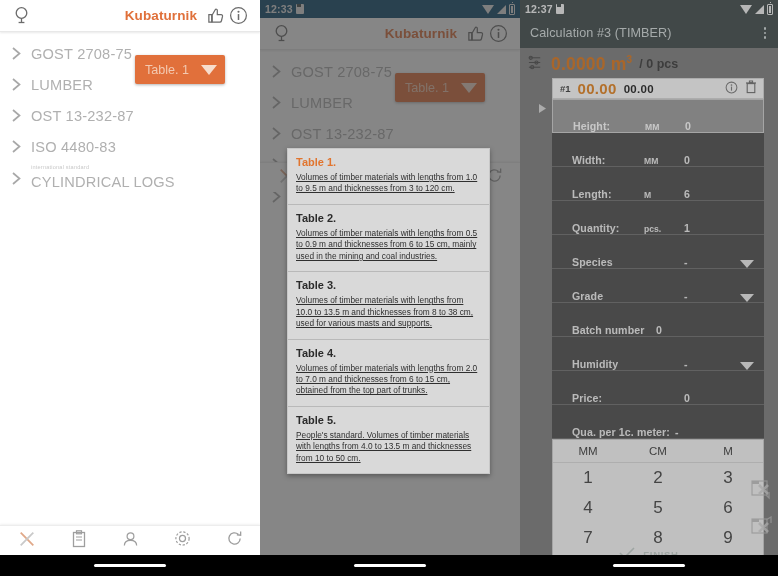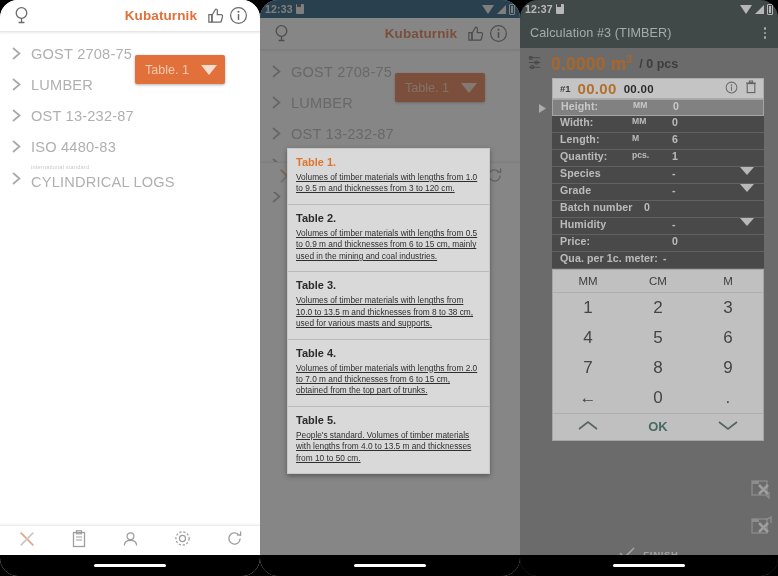--- a/index.html
+++ b/index.html
@@ -3,21 +3,21 @@
 <meta charset="utf-8">
 <style>
   * { box-sizing: border-box; margin: 0; padding: 0; }
   html, body {
     width: 778px; height: 576px;
     background: #000;
     font-family: "Liberation Sans", sans-serif;
     overflow: hidden;
   }
   .screens { display: flex; width: 778px; height: 576px; }
-  .panel { position: relative; overflow: hidden; height: 576px; border-radius: 18px; }
+  .panel { position: relative; overflow: hidden; height: 576px; }
   .p1 { width: 260px; background: #ffffff; }
   .p2 { width: 260px; background: #ffffff; }
   .p3 { width: 258px; background: #3f4a4a; }
 
   
   .statusbar {
     height: 18px; display: flex; align-items: center;
     padding: 0 5px; font-size: 10.5px; font-weight: bold;
     color: #e9e9e9;
   }
@@ -114,23 +114,23 @@
     display: flex; align-items: center; gap: 7px;
     background: #fbfbfb; height: 21px; padding: 0 6px 0 7px;
     border: 1px solid #d8d8d8;
   }
   .card-head .num { font-size: 9.5px; font-weight: bold; color: #3a3a3a; }
   .card-head .big { font-size: 15px; font-weight: bold; color: #e28320; letter-spacing: .3px; }
   .card-head .small { font-size: 11.5px; font-weight: bold; color: #1d1d1d; letter-spacing: .3px; }
   .card-head .sp { flex: 1; }
 
   .field-row {
-    display: flex; align-items: flex-start; height: 17px;
+    display: flex; align-items: flex-end; height: 34px;
     border-bottom: 1px solid #6d6d6d; background: #4b4b4b; color: #ececec;
-    font-size: 10.6px; padding-left: 8px;
+    font-size: 10.6px; padding-left: 20px;
   }
   .field-row.active { background: #9b9b9b; color: #fff; border: 1px solid #cfcfcf; }
   .field-row .fl { width: 72px; font-weight: bold; letter-spacing: .1px; }
   .field-row .fu { width: 40px; font-size: 8.6px; font-weight: bold; text-align: left; }
   .field-row .fv { flex: 1; font-weight: bold; }
   .field-row .dd-caret { margin-left: auto; margin-right: 10px; width:0;height:0;
     border-left:7px solid transparent;border-right:7px solid transparent;border-top:8px solid #eaeaea; }
   .field-row.dropdownrow .fv { color:#e6e6e6; }
   .row-arrow { position: absolute; left: 20px; color: #cfcfcf; font-size: 10px; }
 

